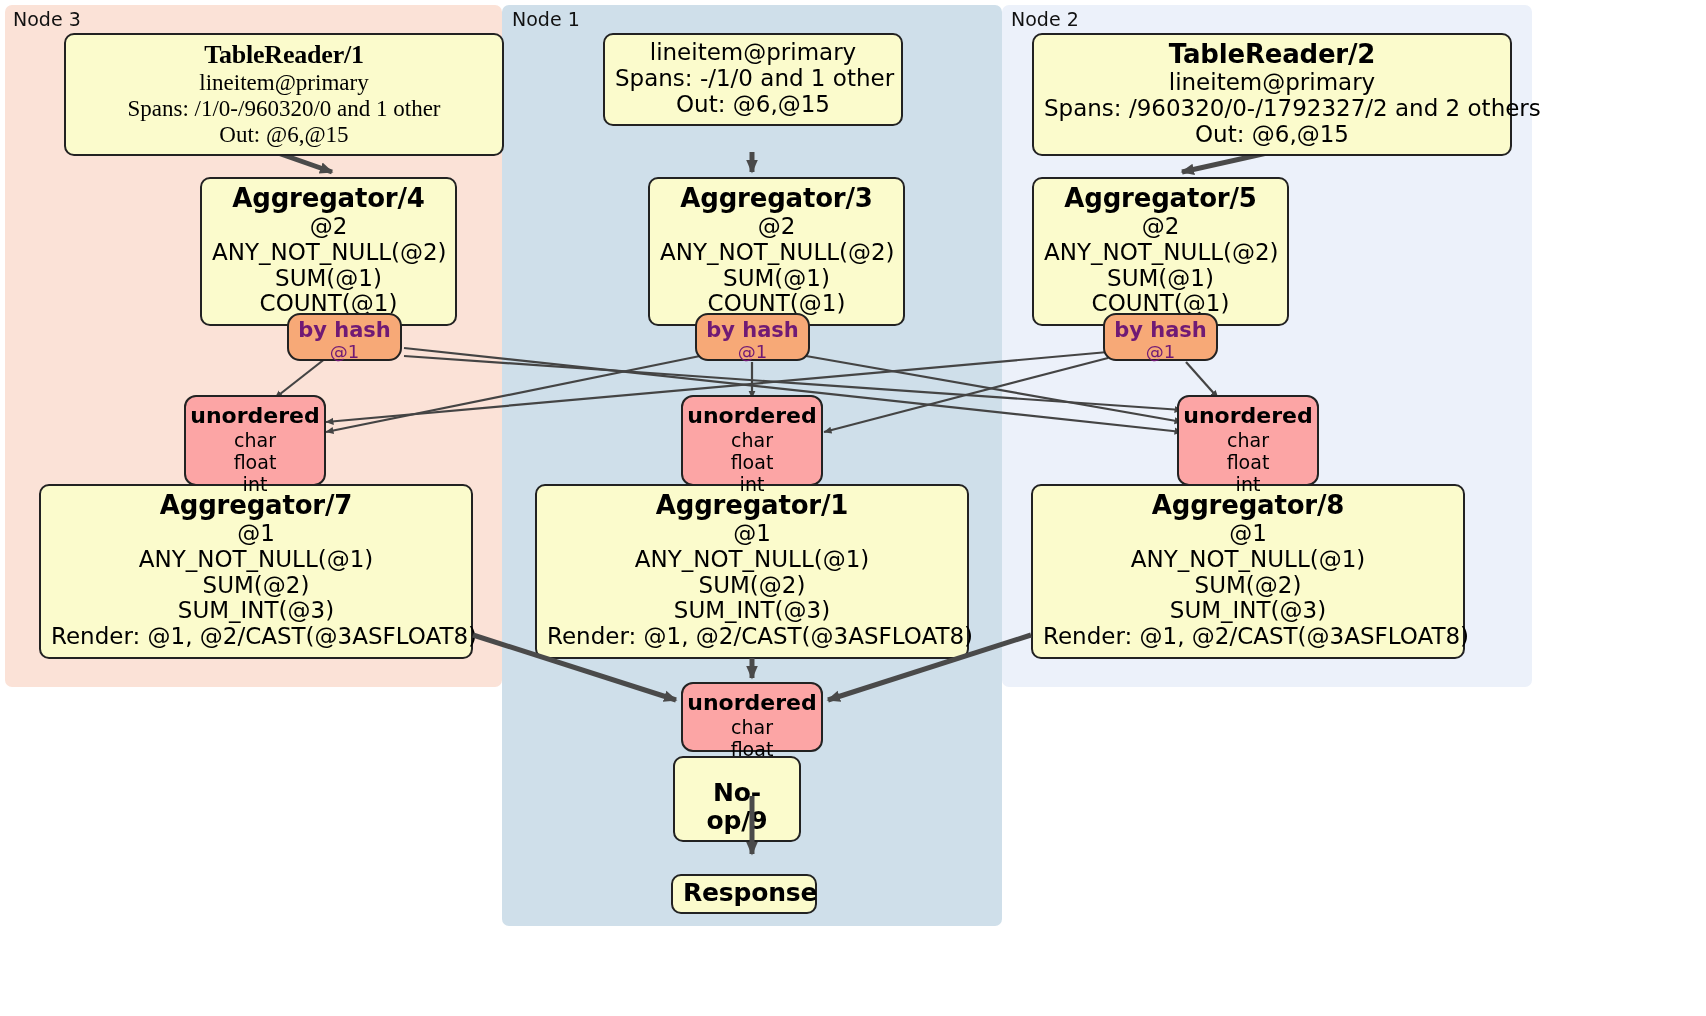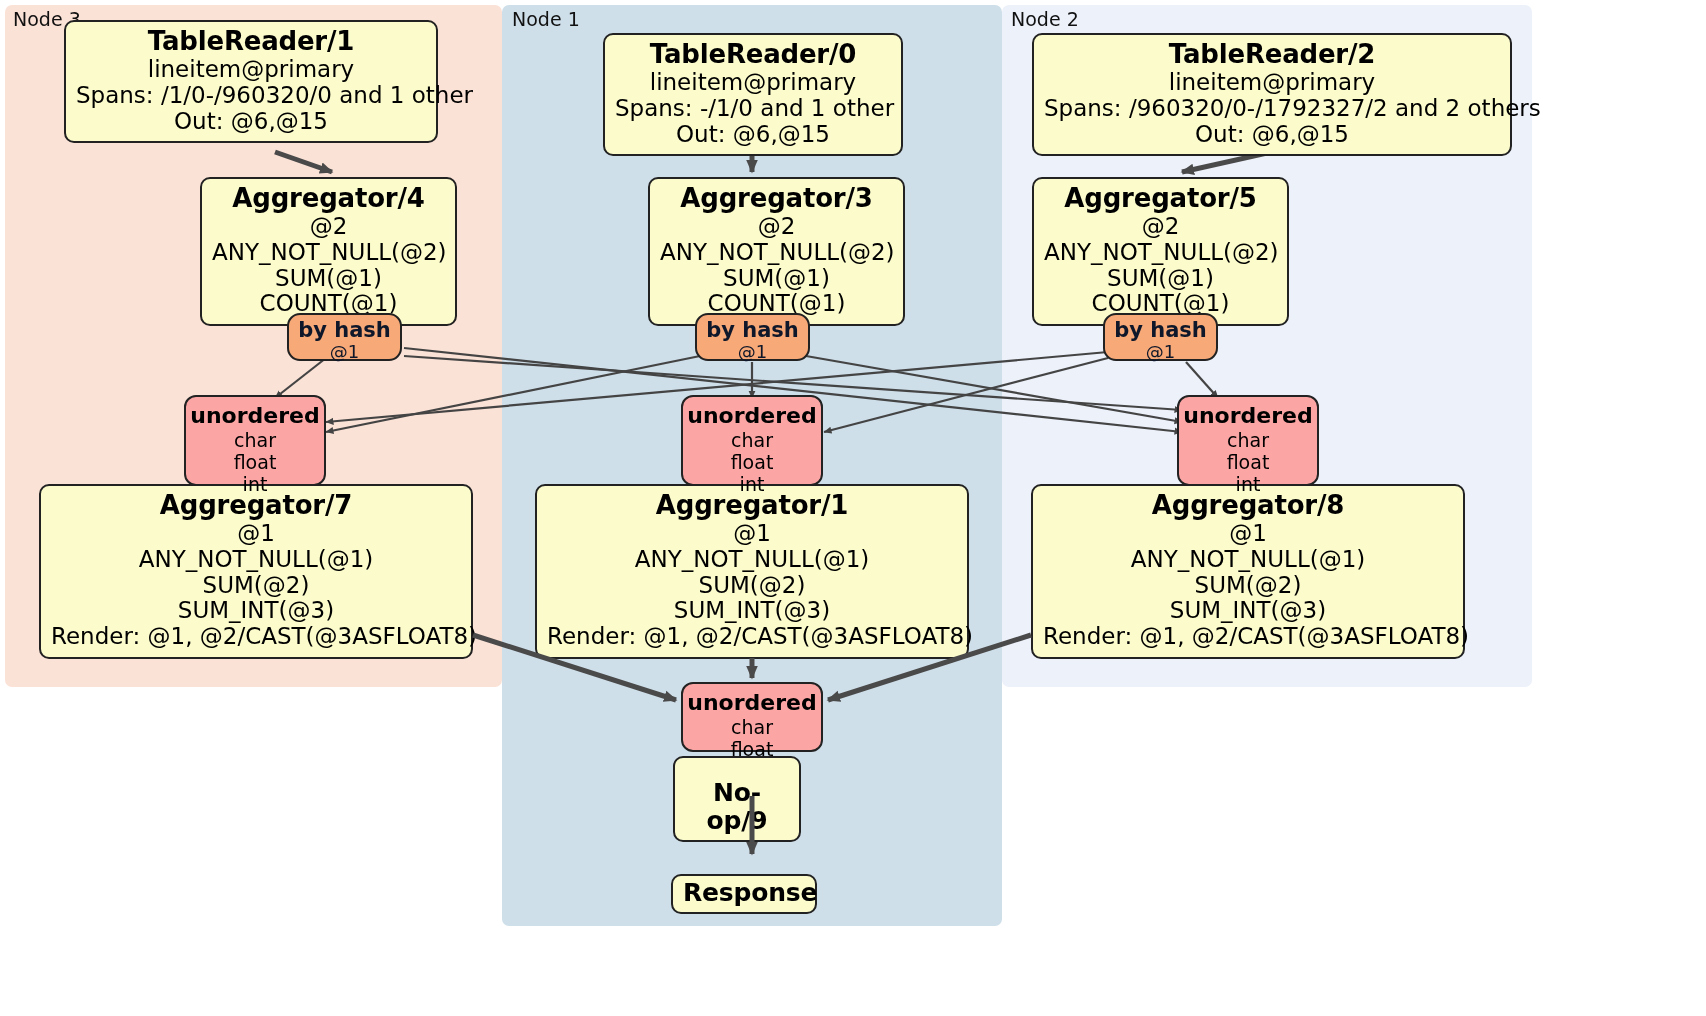--- a/index.html
+++ b/index.html
@@ -55,21 +55,21 @@
   }
   .proc.small .ttl { font-size: 25px; }
 
   
   .router {
     position: absolute;
     background: #f7a977;
     border: 2px solid #222222;
     border-radius: 13px;
     text-align: center;
-    color: #0f172a;
+    color: #701a75;
     z-index: 9;
     padding-top: 4px;
     line-height: 1.1;
   }
   .router .ttl { display:block; font-weight: bold; font-size: 21px; }
   .router .ln  { display:block; font-size: 18px; }
 
   
   .recv {
     position: absolute;
@@ -133,29 +133,28 @@
       <path d="M700,356 L326,432"></path>
       <path d="M752,362 L752,398"></path>
       <path d="M806,356 L1182,422"></path>
 
       <path d="M1108,352 L326,422"></path>
       <path d="M1108,358 L824,432"></path>
       <path d="M1186,362 L1218,398"></path>
     </g>
   </svg>
 
-  <div class="proc" style="left:64px; top:20px; width:374px;">
+  <div class="proc" style="left:64px; top:33px; width:440px;font-family:Liberation Serif, serif;">
     <span class="ttl">TableReader/1</span>
     <span class="ln">lineitem@primary</span>
     <span class="ln">Spans: /1/0-/960320/0 and 1 other</span>
     <span class="ln">Out: @6,@15</span>
   </div>
 
   <div class="proc" style="left:603px; top:33px; width:300px;">
-    <span class="ttl">TableReader/0</span>
     <span class="ln">lineitem@primary</span>
     <span class="ln">Spans: -/1/0 and 1 other</span>
     <span class="ln">Out: @6,@15</span>
   </div>
 
   <div class="proc" style="left:1032px; top:33px; width:480px;">
     <span class="ttl">TableReader/2</span>
     <span class="ln">lineitem@primary</span>
     <span class="ln">Spans: /960320/0-/1792327/2 and 2 others</span>
     <span class="ln">Out: @6,@15</span>

